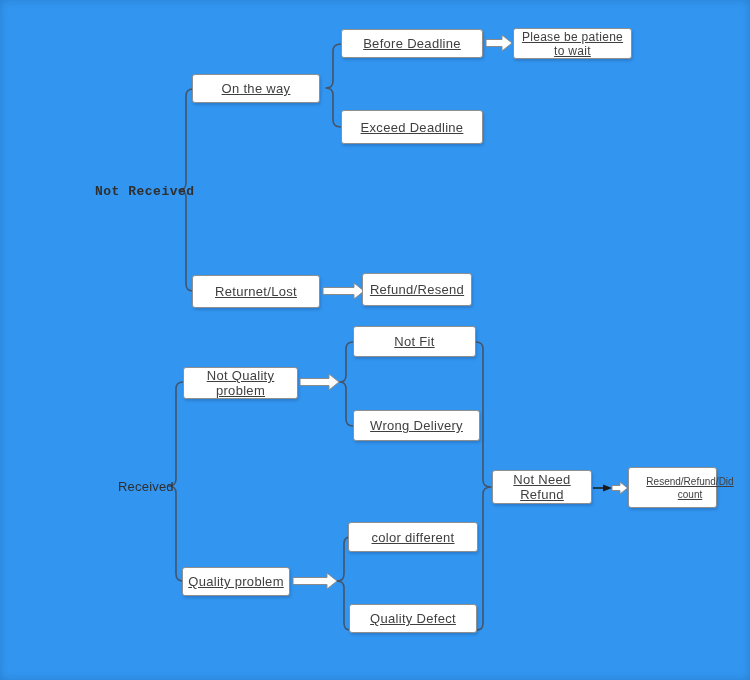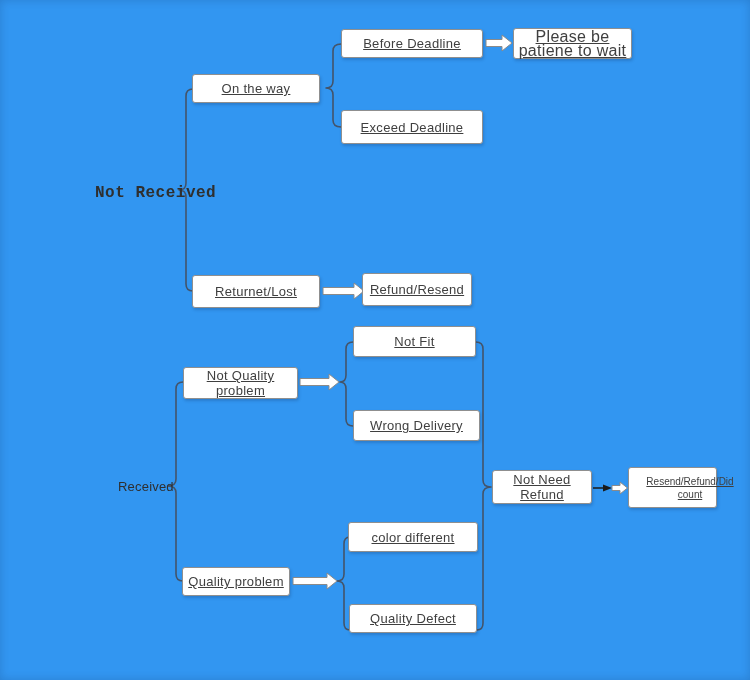--- a/index.html
+++ b/index.html
@@ -51,29 +51,29 @@
     justify-content:center;
     text-align:center;
     color:var(--box-text-color,#3F3F3F);
     font-size:13px;
     line-height:15px;
     letter-spacing:.3px;
     padding:1px 3px;
     text-decoration:underline;
   }
   .node.small{font-size:10px;line-height:13px;letter-spacing:0;padding-left:38px;}
-  .node.mid{font-size:16px;line-height:14px;}
+  .node.mid{font-size:12px;line-height:14px;}
   .side-label{
     position:absolute;
     color:var(--label-text-color,#2F2F2F);
     white-space:nowrap;
   }
   .side-label.mono{
     font-family:"Liberation Mono","DejaVu Sans Mono",monospace;
-    font-size:16px;
+    font-size:13px;
     font-weight:700;
     letter-spacing:.5px;
   }
   .side-label.sans{
     font-size:13px;
     letter-spacing:.2px;
   }
 </style>
 </head>
 <body>

